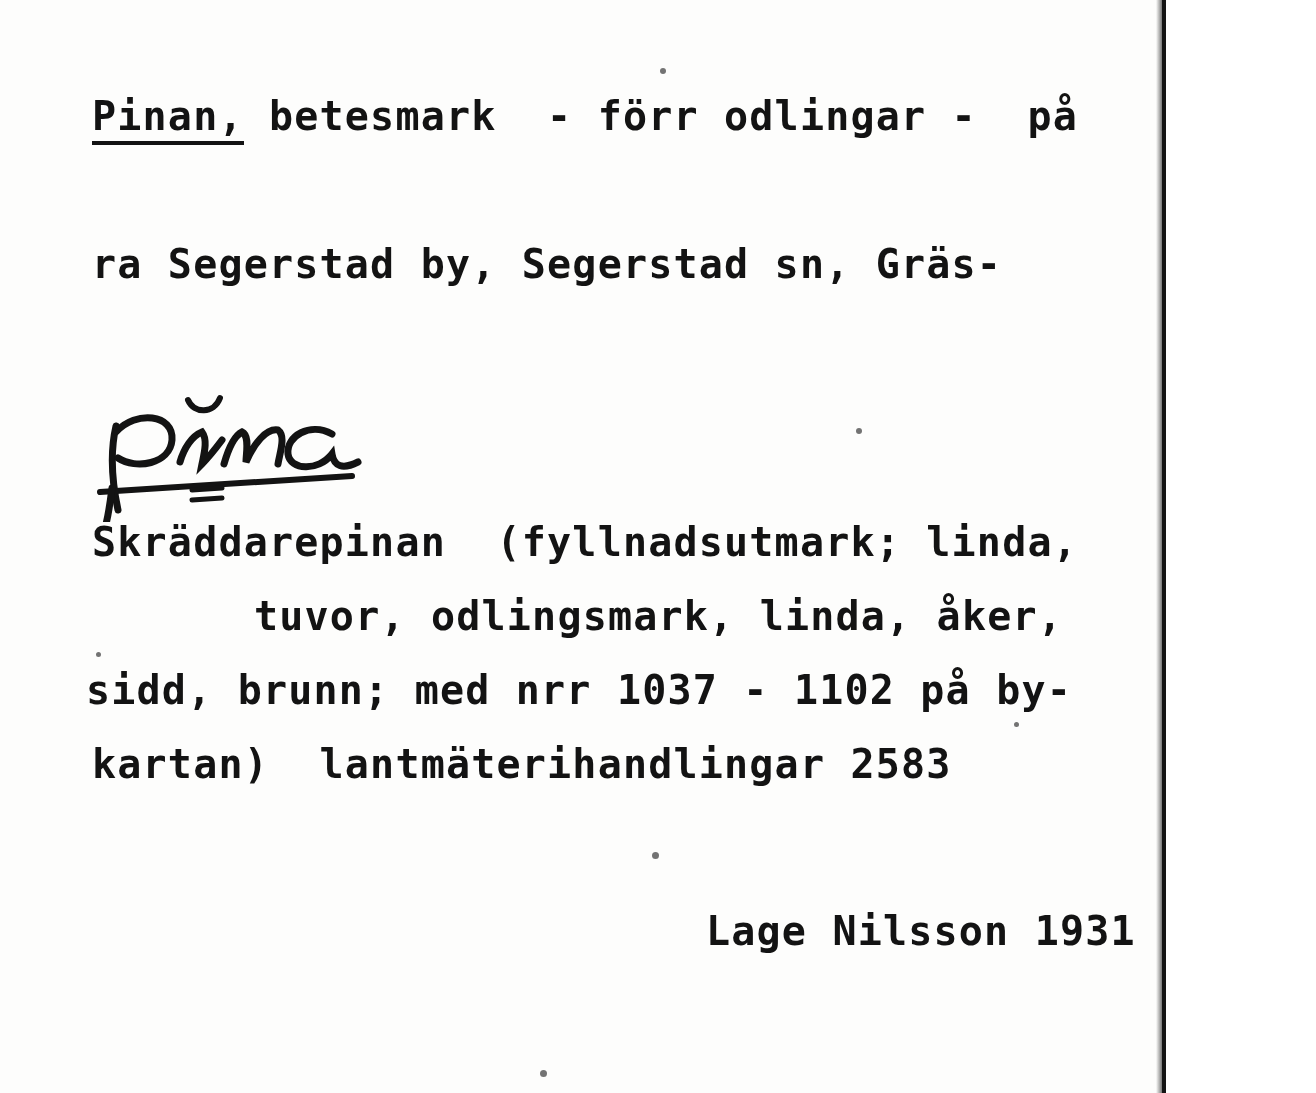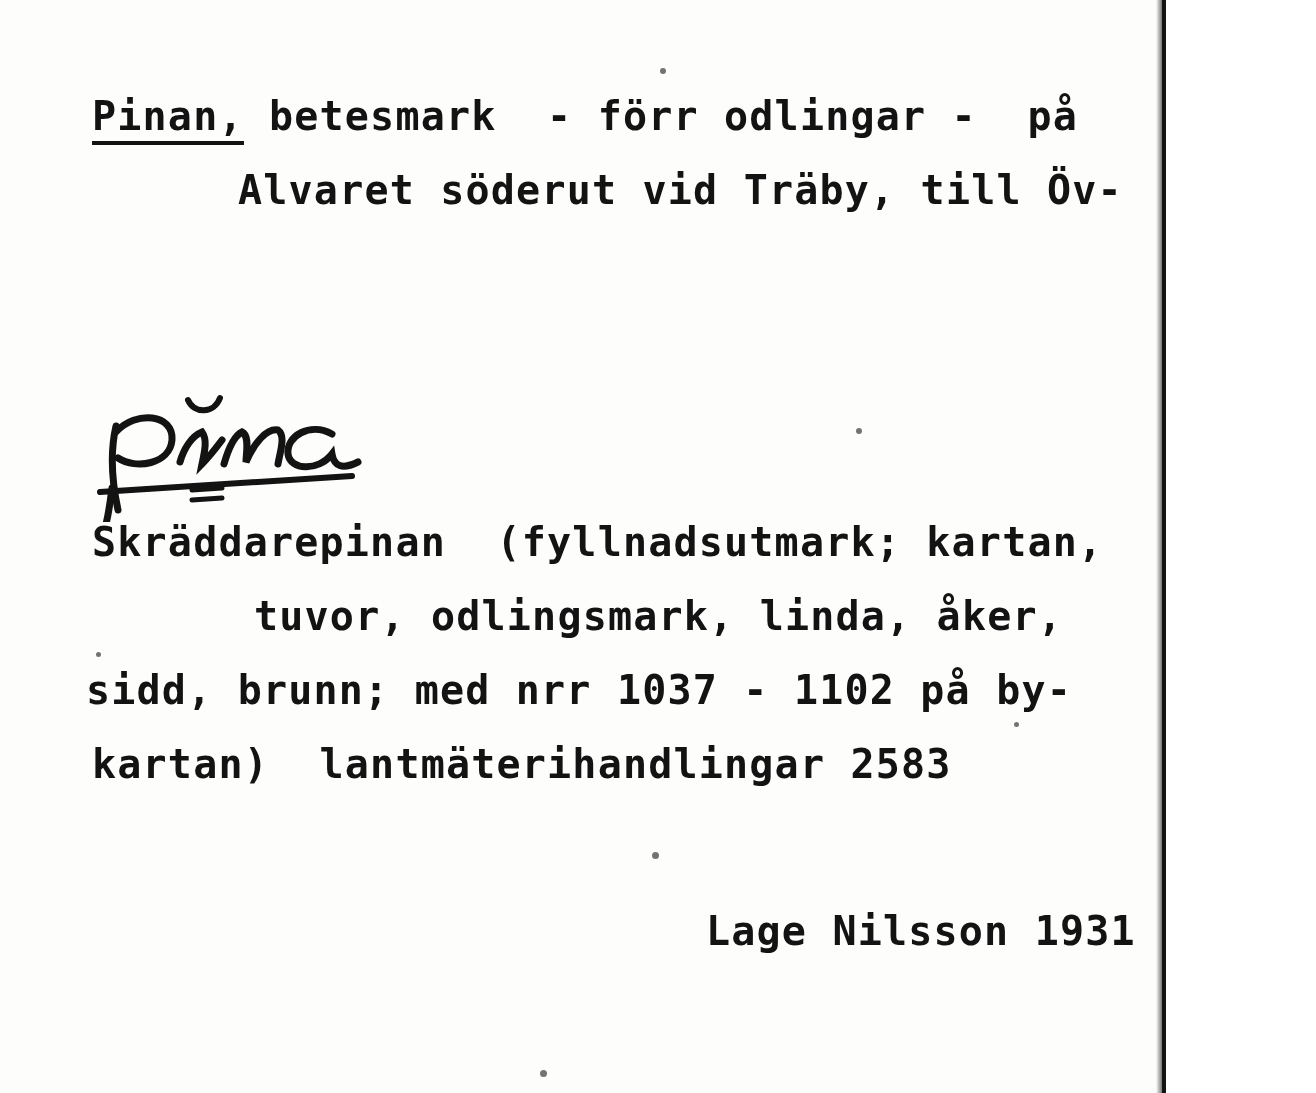--- a/index.html
+++ b/index.html
@@ -83,21 +83,21 @@
   }
 </style>
 </head>
 <body>
 
 <div id="page">
 
   <div class="typed" style="left:92px; top:96px;">Pinan, betesmark  - förr odlingar -  på</div>
   <div class="headword-underline"></div>
 
-  <div class="typed" style="left:238px; top:170px;">Alvaret söderut vid Träby, till Öv-</div>
+  <div class="typed" style="left:92px;  top:244px;">ra Segerstad by, Segerstad sn, Gräs-</div>
 
   <div class="hand">
     <svg width="290" height="130" viewBox="0 0 290 130" fill="none">
 
       <path d="M22 118 C 16 90, 14 60, 20 34" stroke="#131313" stroke-width="7" stroke-linecap="round" fill="none"></path>
 
       <path d="M20 40 C 40 18, 78 22, 76 48 C 74 72, 40 78, 22 66" stroke="#131313" stroke-width="7" stroke-linecap="round" fill="none"></path>
 
       <path d="M84 70 C 88 56, 96 44, 106 40 C 112 48, 108 62, 106 72 C 112 66, 120 56, 126 48" stroke="#131313" stroke-width="7" stroke-linecap="round" fill="none"></path>
 
@@ -109,21 +109,21 @@
 
       <path d="M4 100 C 70 96, 160 90, 256 84" stroke="#131313" stroke-width="6" stroke-linecap="round" fill="none"></path>
 
       <path d="M96 98 L 126 96" stroke="#131313" stroke-width="5" stroke-linecap="round"></path>
       <path d="M96 108 L 126 106" stroke="#131313" stroke-width="5" stroke-linecap="round"></path>
 
       <path d="M16 96 C 14 112, 12 124, 10 132" stroke="#131313" stroke-width="7" stroke-linecap="round" fill="none"></path>
     </svg>
   </div>
 
-  <div class="typed" style="left:92px;  top:522px;">Skräddarepinan  (fyllnadsutmark; kartan,</div>
+  <div class="typed" style="left:92px;  top:522px;">Skräddarepinan  (fyllnadsutmark; linda,</div>
   <div class="typed" style="left:238px; top:596px;margin-left:16px;">tuvor, odlingsmark, linda, åker,</div>
   <div class="typed" style="left:86px;  top:670px;">sidd, brunn; med nrr 1037 - 1102 på by-</div>
   <div class="typed" style="left:92px;  top:744px;">kartan)  lantmäterihandlingar 2583</div>
 
   <div class="sign" style="left:706px; top:908px;">Lage Nilsson 1931</div>
 
   <div class="speck" style="left:1208px; top:32px;  width:7px;  height:7px;"></div>
   <div class="speck" style="left:660px;  top:68px;  width:6px;  height:6px;"></div>
   <div class="speck" style="left:856px;  top:428px; width:6px;  height:6px;"></div>
   <div class="speck" style="left:652px;  top:852px; width:7px;  height:7px;"></div>

